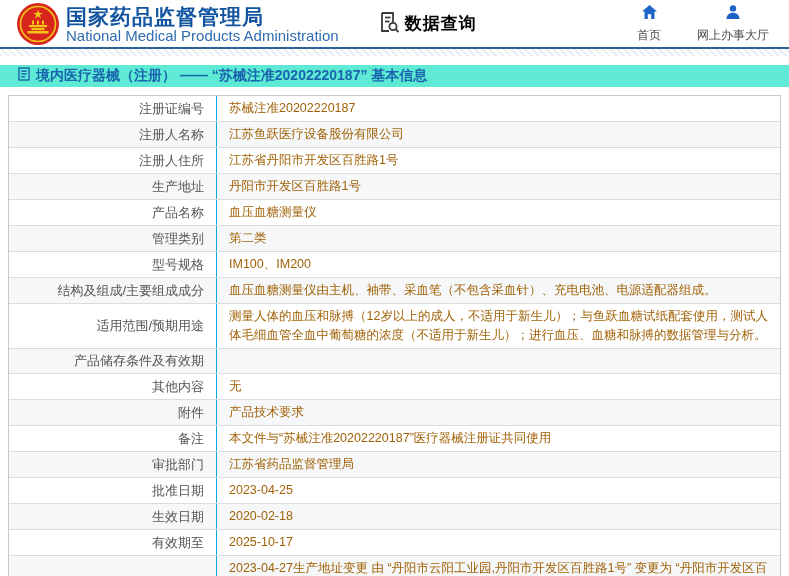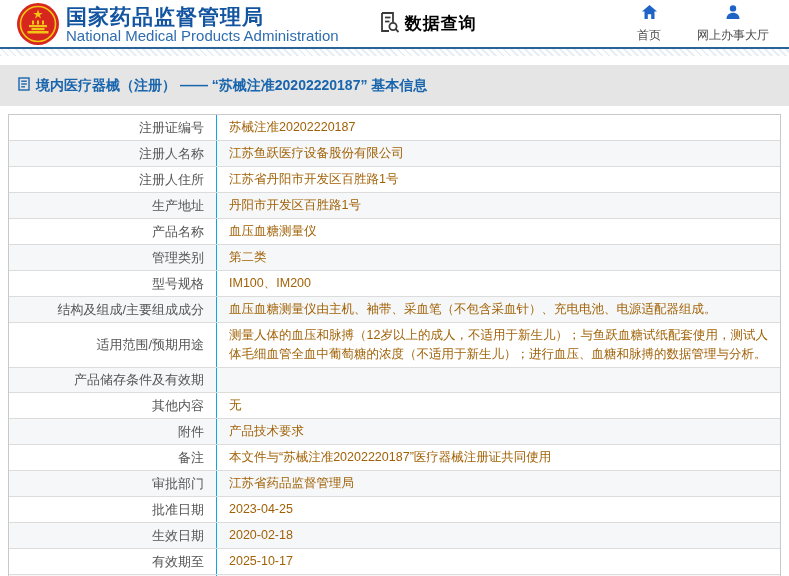--- a/index.html
+++ b/index.html
@@ -18,21 +18,21 @@
   .nav { display:flex; gap:26px; margin-right:6px; }
   .nav-item { display:flex; flex-direction:column; align-items:center; gap:3px; cursor:pointer; min-width:44px; }
   .nav-item .lbl { font-size:12px; color:#4a4a4a; white-space:nowrap; }
 
   
   .blue-rule { height:2px; background:#2a6496; }
   .hatch { height:7px;
            background:repeating-linear-gradient(45deg,#e7eef5 0px,#e7eef5 2px,#ffffff 2px,#ffffff 5px); }
 
   
-  .title-bar { margin-top:9px; height:41px; background:#e5e5e5; display:flex; align-items:center; padding-left:18px; gap:6px; }
+  .title-bar { margin-top:9px; height:22px; background:#5eead4; display:flex; align-items:center; padding-left:18px; gap:6px; }
   .title-bar .title { font-size:14px; color:#1965ad; font-weight:600; }
 
   
   .table-wrap { margin:8px 8px 0 8px; border:1px solid #c9c9c9; }
   .t-row { display:flex; min-height:22px; border-bottom:1px solid #dcdcdc; background:#fff; }
   .t-row:last-child { border-bottom:none; }
   .t-row:nth-child(even) { background:#f6f7f8; }
   .t-row.tall { min-height:42px; }
   .t-label { width:208px; flex:0 0 208px; border-right:1px solid #0ea5e9;
              display:flex; align-items:center; justify-content:flex-end; gap:3px;

